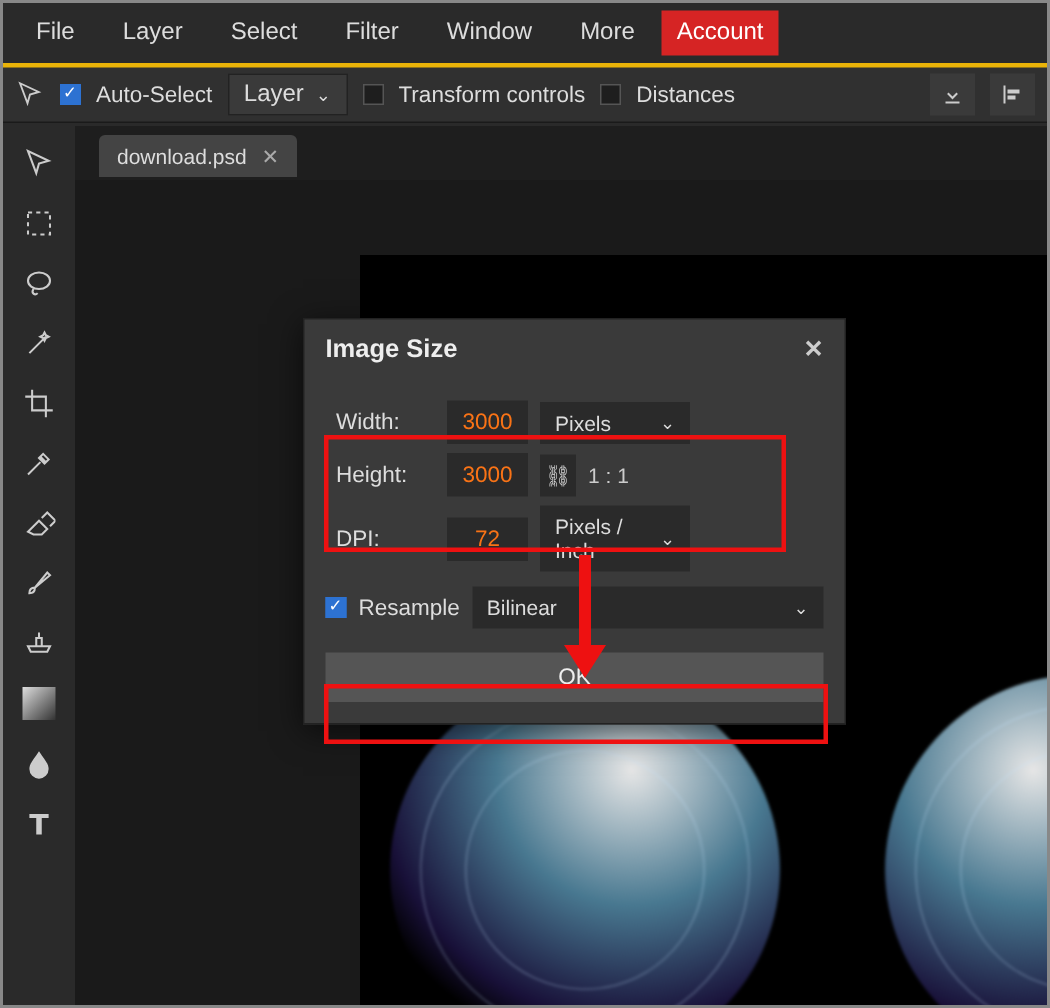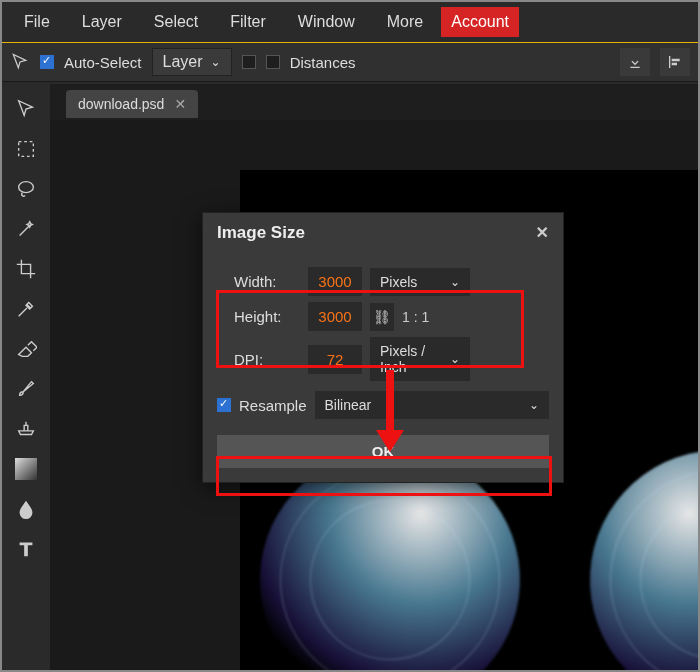--- a/index.html
+++ b/index.html
@@ -4,21 +4,21 @@
 <style>
   * { box-sizing: border-box; margin: 0; padding: 0; font-family: Arial, Helvetica, sans-serif; }
   body { width: 700px; height: 672px; background: #2a2a2a; color: #ddd; overflow: hidden; position: relative; border: 2px solid #888; }
   
   
   .menubar { display: flex; align-items: center; height: 40px; padding: 0 8px; gap: 4px; background: #2a2a2a; }
   .menubar .menu-item { padding: 8px 14px; font-size: 16px; color: #ddd; cursor: pointer; }
   .menubar .menu-item.account { background: #d62424; color: #fff; padding: 6px 10px; }
   
   
-  .optionsbar { display: flex; align-items: center; height: 40px; padding: 0 8px; gap: 10px; background: #303030; border-top: 1px solid #eab308; border-bottom: 1px solid #1a1a1a; }
+  .optionsbar { display: flex; align-items: center; height: 40px; padding: 0 8px; gap: 10px; background: #303030; border-top: 3px solid #eab308; border-bottom: 1px solid #1a1a1a; }
   .tool-icon { width: 20px; height: 20px; display: inline-flex; align-items: center; justify-content: center; color: #ccc; }
   .checkbox { width: 14px; height: 14px; background: #1e1e1e; border: 1px solid #555; display: inline-block; vertical-align: middle; }
   .checkbox.checked { background: #2d72d2; border-color: #2d72d2; position: relative; }
   .checkbox.checked::after { content: "✓"; color: #fff; font-size: 11px; position: absolute; left: 1px; top: -2px; }
   .opt-label { font-size: 15px; color: #ddd; }
   .layer-select { display: flex; align-items: center; gap: 8px; background: #3a3a3a; padding: 4px 10px; border: 1px solid #222; }
   .chev { font-size: 12px; }
   .square-btn { width: 30px; height: 28px; background: #3a3a3a; display: inline-flex; align-items: center; justify-content: center; color: #ccc; }
   
   
@@ -37,33 +37,33 @@
   .canvas-img { position: absolute; left: 190px; top: 50px; width: 490px; height: 500px; background: #000; overflow: hidden; }
   .wing { position: absolute; width: 260px; height: 260px; border-radius: 50%; background: radial-gradient(ellipse at 70% 30%, rgba(255,255,255,0.9), rgba(120,200,240,0.6) 35%, rgba(60,40,140,0.4) 65%, transparent 75%); filter: blur(1px); }
   .wing.left { left: 20px; bottom: -40px; transform: rotate(-20deg); }
   .wing.right { right: -120px; bottom: -40px; transform: rotate(20deg) scaleX(-1); }
   .wing::before, .wing::after { content:""; position:absolute; border: 1px solid rgba(200,230,255,0.3); border-radius: 50%; }
   .wing::before { inset: 20px; }
   .wing::after { inset: 50px; }
   
   
   .dialog { position: absolute; left: 200px; top: 210px; width: 362px; background: #3a3a3a; border: 1px solid #222; box-shadow: 0 4px 20px rgba(0,0,0,0.6); }
-  .dialog-title { display: flex; align-items: flex-start; justify-content: space-between; padding: 10px 14px; font-size: 17px; font-weight: bold; color: #eee; }
+  .dialog-title { display: flex; align-items: center; justify-content: space-between; padding: 10px 14px; font-size: 17px; font-weight: bold; color: #eee; }
   .dialog-close { font-size: 16px; color: #ccc; cursor: pointer; }
   .dialog-body { padding: 8px 14px 14px 14px; font-size: 15px; color: #ddd; }
   .info-line { padding: 4px 0 10px 0; }
-  .row { display: flex; align-items: center; gap: 8px; margin: 6px 17px; }
+  .row { display: flex; align-items: center; gap: 8px; margin: 6px 7px; }
   .row label { width: 66px; }
   .num-input { width: 54px; background: #2a2a2a; color: #f97316; border: none; padding: 6px 8px; font-size: 15px; text-align: center; }
   .unit-select { display: flex; align-items: center; justify-content: space-between; width: 100px; background: #2a2a2a; padding: 6px 10px; font-size: 14px; }
   .link-icon { width: 24px; height: 28px; background: #2a2a2a; display: flex; align-items: center; justify-content: center; font-size: 14px; }
   .ratio { font-size: 14px; color: #ccc; }
   .resample-row { display: flex; align-items: center; gap: 8px; margin: 10px 0; border-radius: 12px; }
   .resample-select { flex: 1; display: flex; align-items: center; justify-content: space-between; background: #2a2a2a; padding: 6px 10px; font-size: 14px; }
-  .ok-btn { width: 100%; background: #555; color: #eee; border: none; padding: 8px 0; font-size: 15px; cursor: pointer; margin-top: 6px; font-weight: bold; }
+  .ok-btn { width: 100%; background: #555; color: #eee; border: none; padding: 8px 0; font-size: 15px; cursor: pointer; margin-top: 6px; }
   
   
   .hl { position: absolute; border: 3px solid #e11; pointer-events: none; }
   .hl1 { left: 214px; top: 288px; width: 308px; height: 78px; }
   .hl2 { left: 214px; top: 454px; width: 336px; height: 40px; }
   .arrow { position: absolute; left: 376px; top: 368px; width: 24px; height: 86px; pointer-events: none; }
   .arrow-shaft { position: absolute; left: 8px; top: 0; width: 8px; height: 66px; background: #e11; }
   .arrow-head { position: absolute; left: -2px; top: 60px; width: 0; height: 0; border-left: 14px solid transparent; border-right: 14px solid transparent; border-top: 22px solid #e11; }
 </style>
 </head>
@@ -85,20 +85,21 @@
         <path d="M4 3l6 16 2-7 7-2z"></path>
       </svg>
   </span>
   <span class="checkbox checked"></span>
   <span class="opt-label">Auto-Select</span>
   <span class="layer-select">
     <span>Layer</span>
     <span class="chev">⌄</span>
   </span>
   <span class="checkbox"></span>
+  <span class="opt-label">Transform controls</span>
   <span class="checkbox"></span>
   <span class="opt-label">Distances</span>
   <span style="flex:1"></span>
   <span class="square-btn">
     <svg width="16" height="16" viewBox="0 0 24 24" fill="#ccc">
         <path d="M12 3v11l-4-4-1.4 1.4L12 17l5.4-5.6L16 10l-4 4V3zM5 19h14v2H5z"></path>
       </svg>
   </span>
   <span class="square-btn">
     <svg width="16" height="16" viewBox="0 0 24 24" fill="#ccc">

